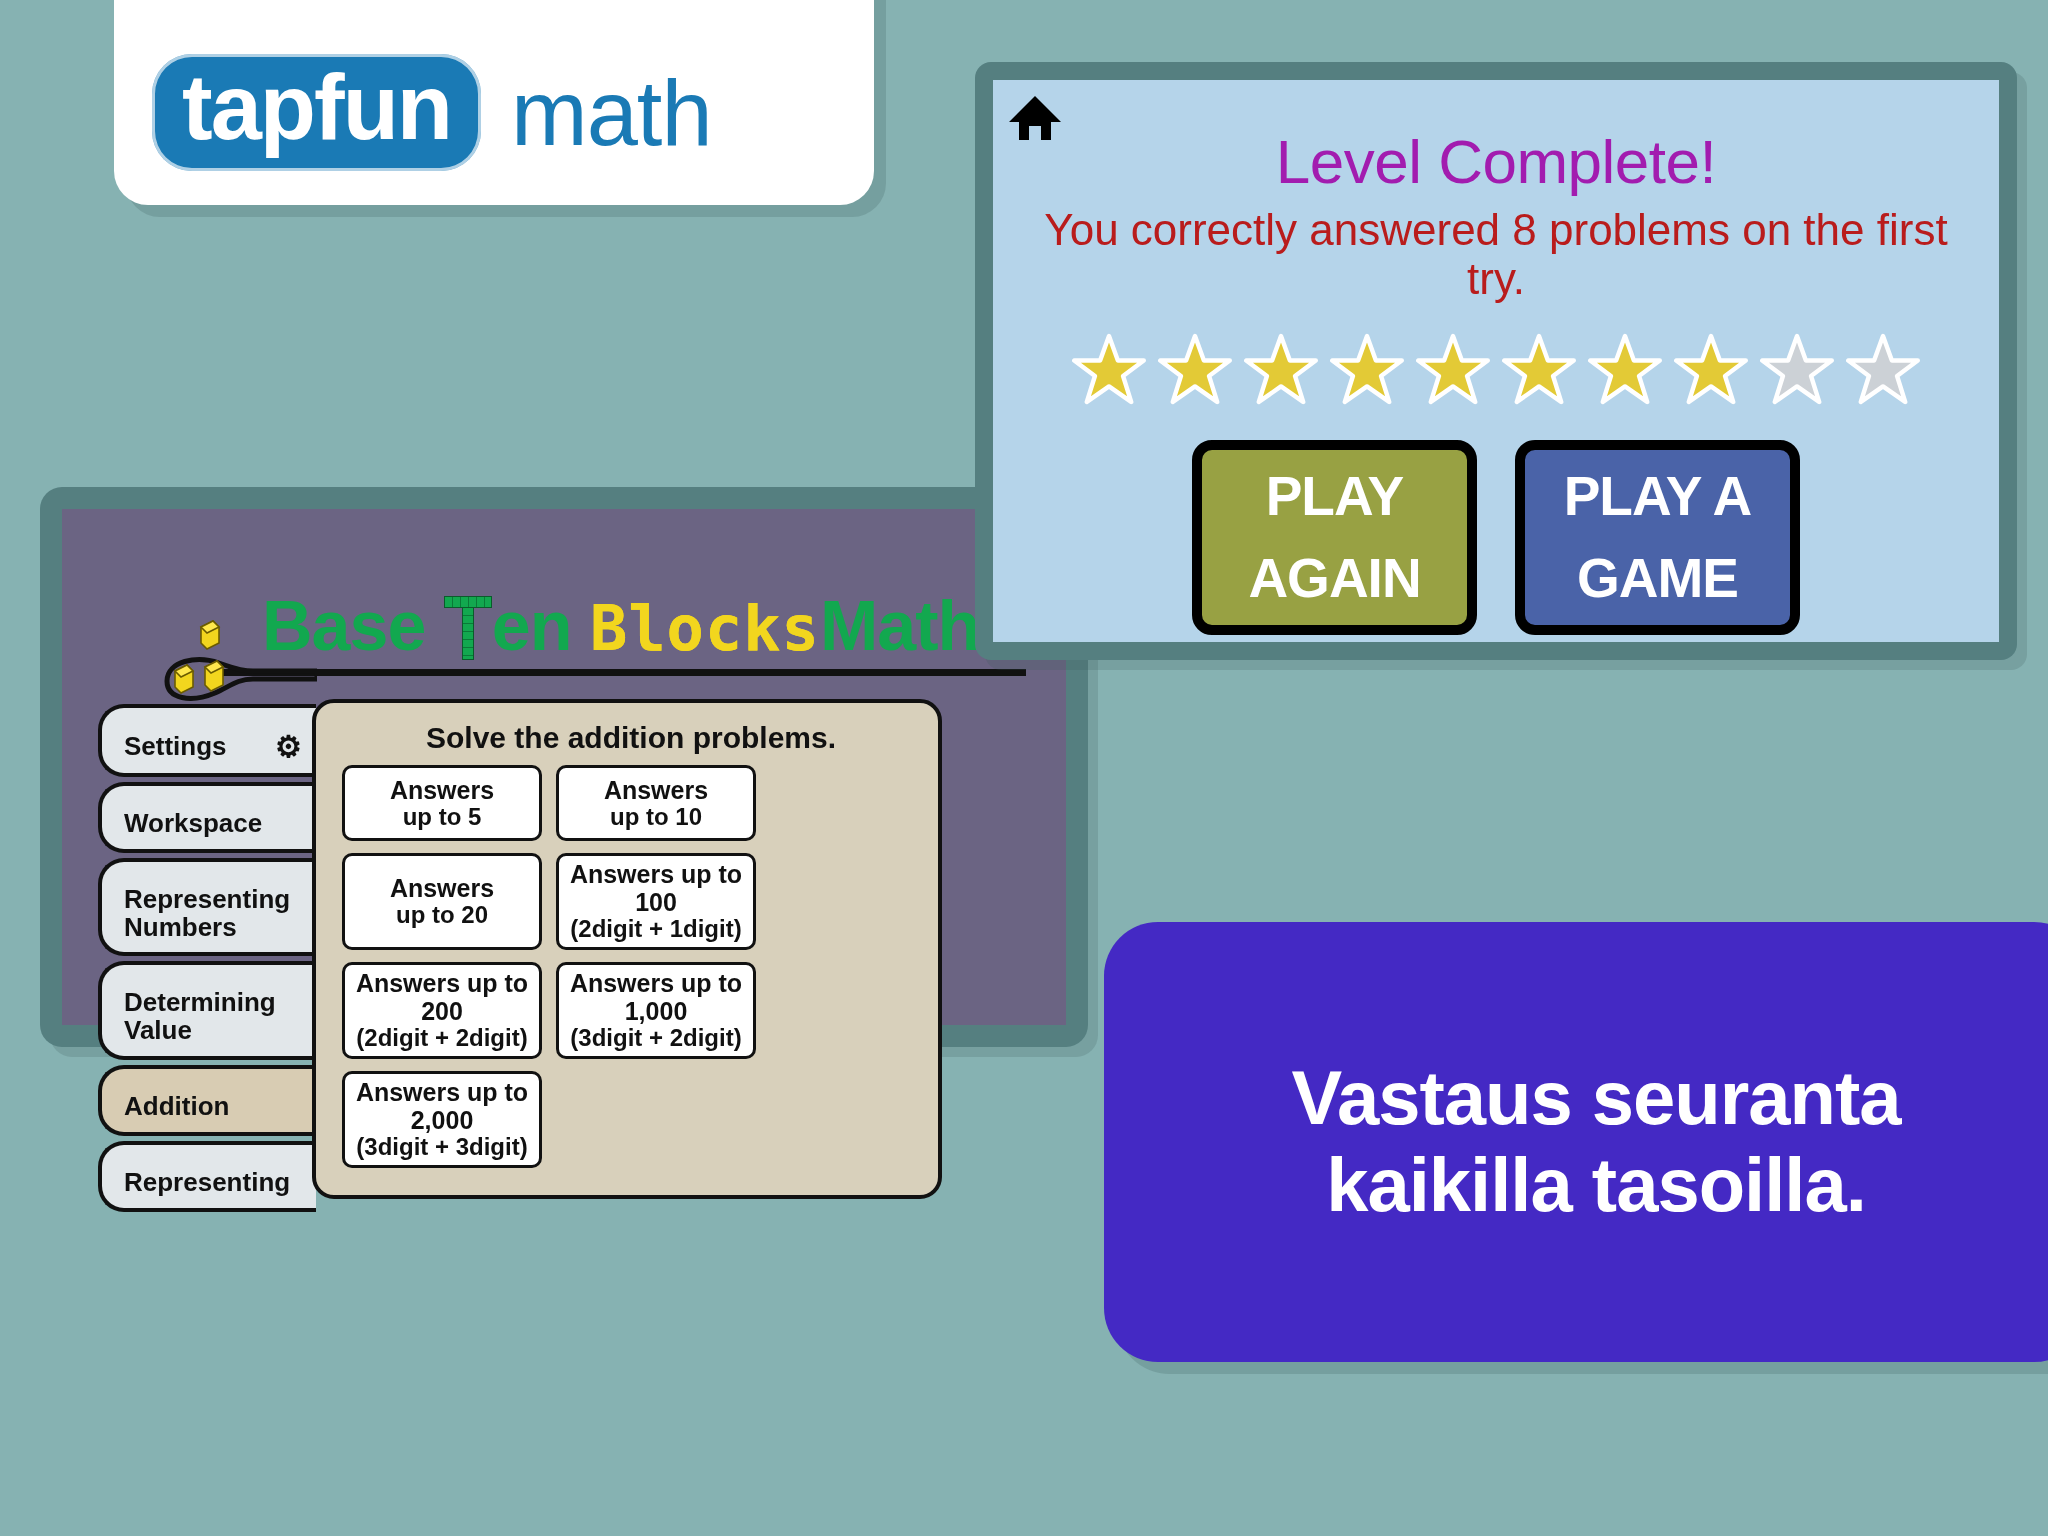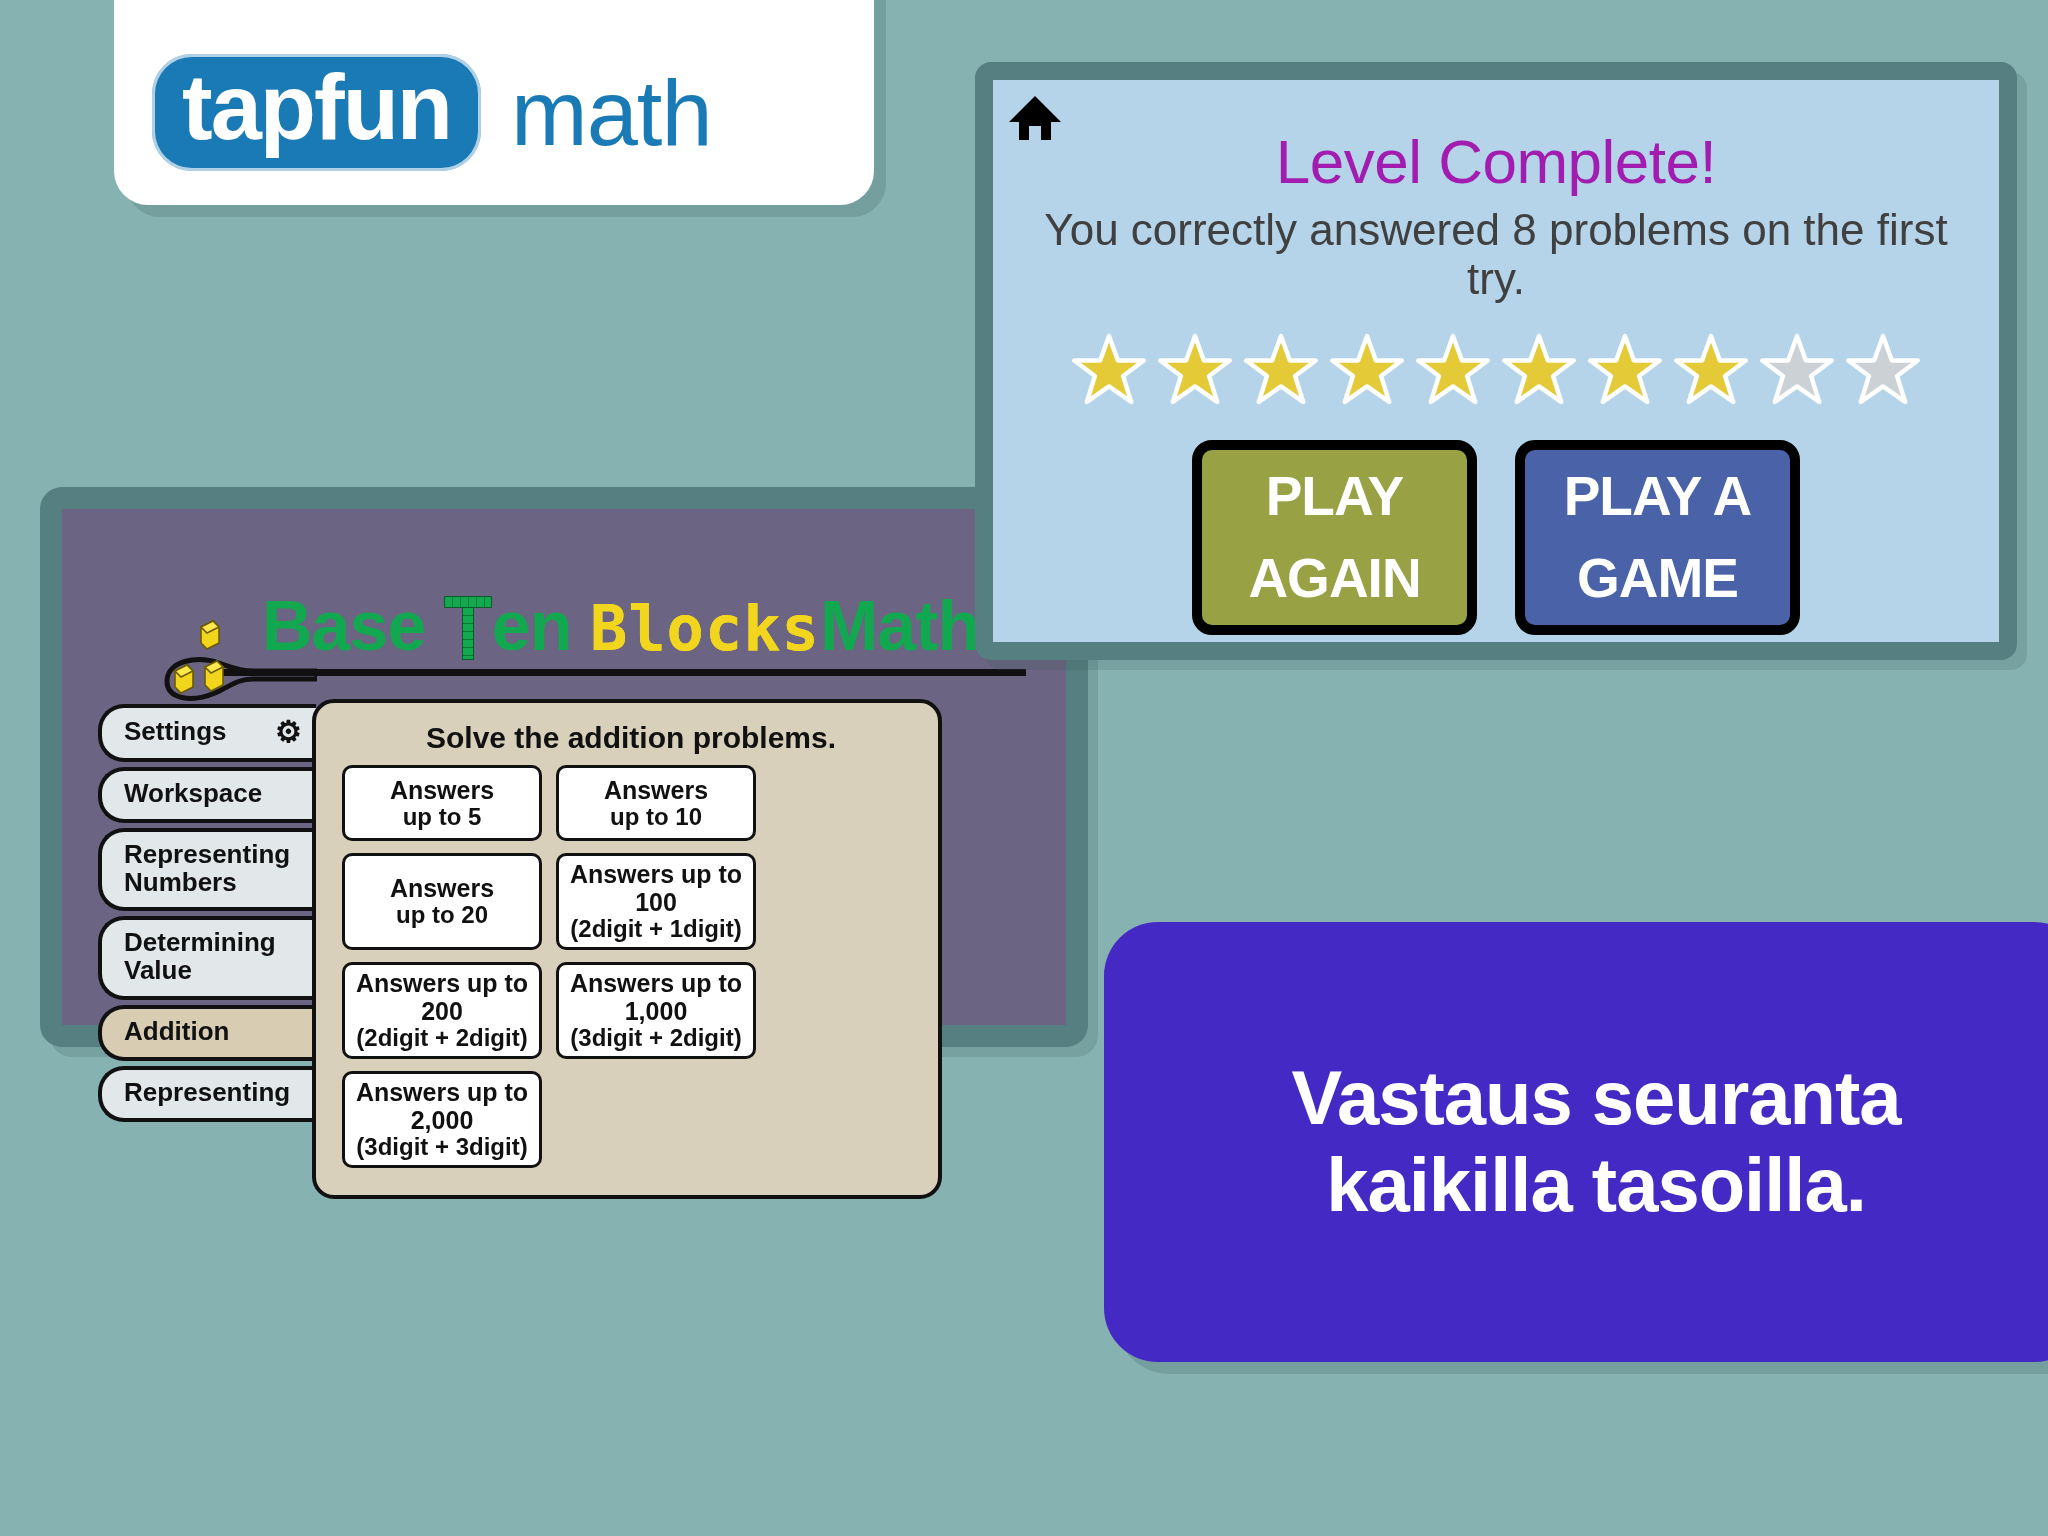--- a/index.html
+++ b/index.html
@@ -74,21 +74,21 @@
     content:"";position:absolute;left:18px;top:11px;width:12px;height:53px;
     background:repeating-linear-gradient(to bottom,#12a84f 0 7px,#0a7a38 7px 8px);
     border:1.5px solid #0a5c2b;box-sizing:border-box;
   }
 
   
   #btb-tabs{position:absolute;left:36px;top:195px;width:218px;}
   .tab{
     position:relative;background:#e2e7ea;border:4px solid #111;
     border-radius:26px 26px 26px 26px;border-right:none;
-    margin-bottom:5px;padding:9px 14px 11px 22px;box-sizing:border-box;
+    margin-bottom:5px;padding:24px 14px 11px 22px;box-sizing:border-box;
     font-size:26px;font-weight:bold;color:#111;line-height:1.07;
     min-height:48px;display:flex;align-items:center;
     border-top-right-radius:0;border-bottom-right-radius:0;
   }
   .tab.active{background:#d8ccb3;}
   .tab .gear{margin-left:auto;font-size:30px;line-height:1;}
 
   
   #btb-content{
     position:absolute;left:250px;top:190px;width:630px;height:500px;
@@ -123,21 +123,21 @@
     background:#b5d4ea;
   }
   #home-icon{
     position:absolute;left:14px;top:12px;width:56px;height:52px;
   }
   #level-title{
     text-align:center;font-size:62px;color:#a21caf;margin:46px 0 0 0;
     font-weight:normal;letter-spacing:-.5px;
   }
   #level-sub{
-    text-align:center;font-size:44px;color:#404040;margin:8px 34px 16px 34px;
+    text-align:center;font-size:44px;color:#b91c1c;margin:8px 34px 16px 34px;
     line-height:1.12;font-weight:normal;
   }
   #stars{
     display:flex;justify-content:center;align-items:center;
     gap:12px;margin-top:28px;
   }
   .star{width:74px;height:74px;display:block;}
   #level-buttons{
     display:flex;justify-content:center;gap:38px;margin-top:34px;
   }

